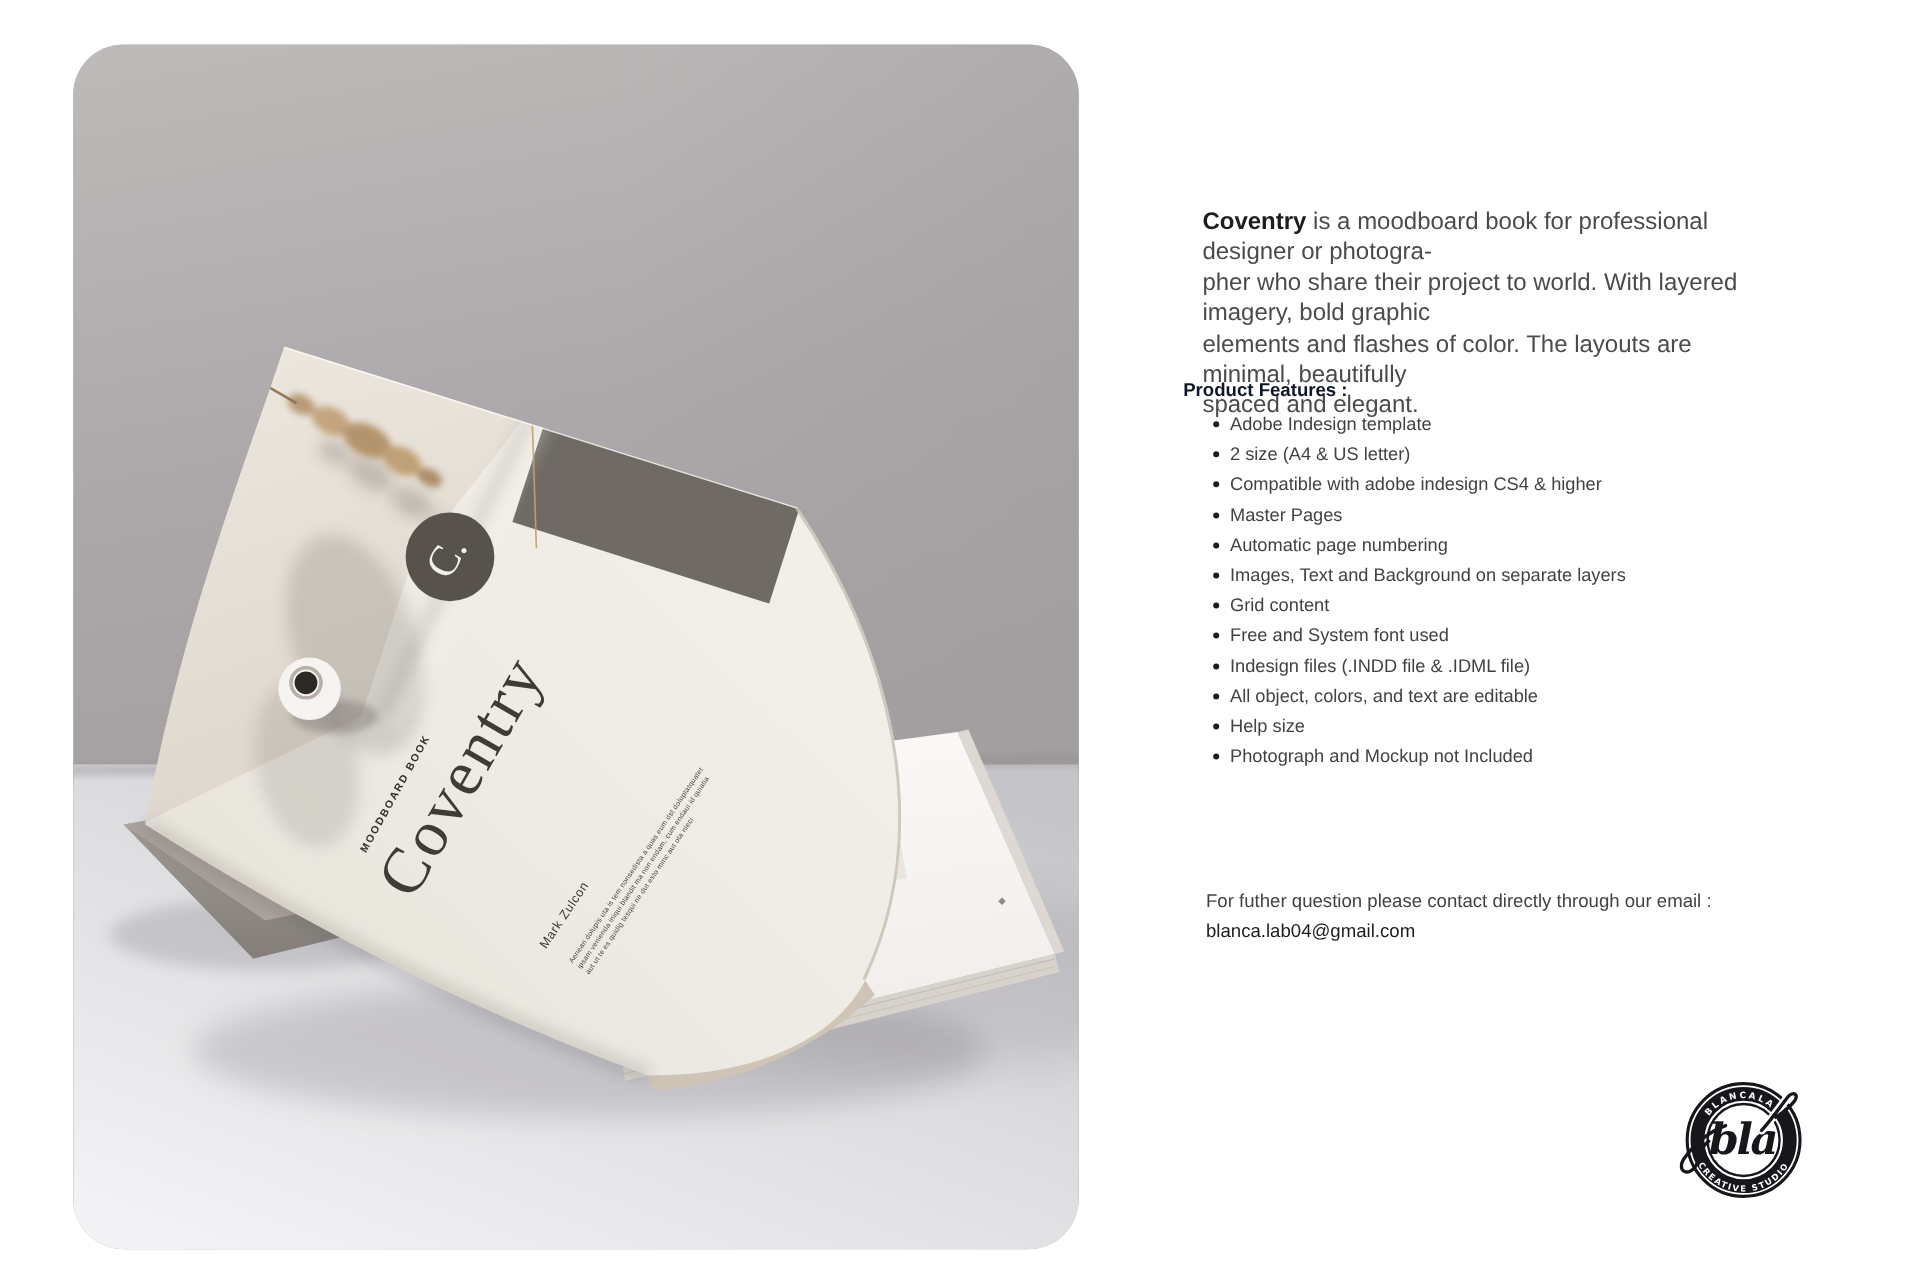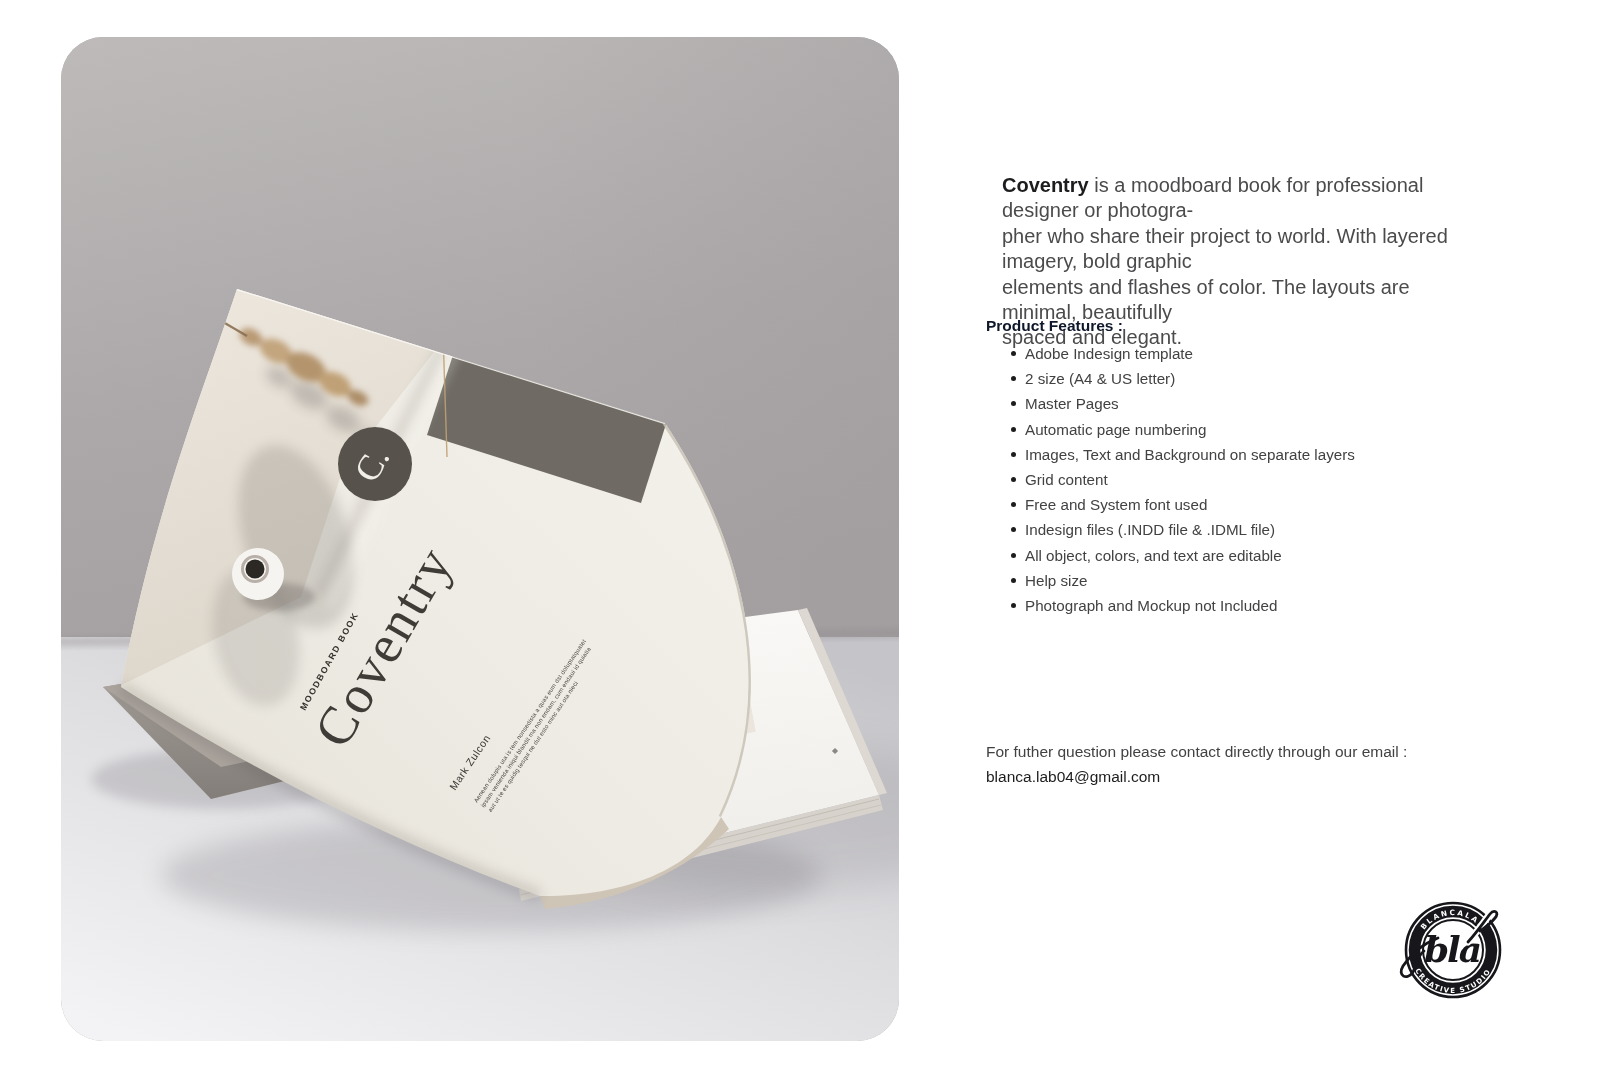--- a/index.html
+++ b/index.html
@@ -27,21 +27,21 @@
   }
   .features-list{
     position:absolute;left:0;top:341px;margin:0;padding:0;list-style:none;
     font-size:15.2px;color:#424244;
   }
   .features-list li{position:relative;padding-left:39px;line-height:25.2px;}
   .features-list li::before{
     content:"";position:absolute;left:25px;top:10px;width:5px;height:5px;
     border-radius:50%;background:#1d1d1f;
   }
-  .contact{position:absolute;left:0;top:739px;font-size:15.5px;line-height:25.4px;color:#424244;}
+  .contact{position:absolute;left:19px;top:739px;font-size:15.5px;line-height:25.4px;color:#424244;}
   .contact .email{font-weight:normal;color:#1d1d1f;}
   .logo-wrap{position:absolute;left:1391px;top:889px;width:124px;height:124px;}
   svg text{user-select:none;}
 </style>
 </head>
 <body>
 
 <figure class="mockup-figure">
   <svg viewBox="0 0 838 1004" width="838" height="1004">
     <defs>
@@ -192,20 +192,21 @@
   <p class="intro"><b>Coventry</b><span> is a moodboard book for professional designer or photogra-
 pher who share their project to world. With layered imagery, bold graphic
 elements and flashes of color. The layouts are minimal, beautifully
 spaced and elegant.</span></p>
 
   <h3 class="features-heading">Product Features :</h3>
 
   <ul class="features-list">
     <li>Adobe Indesign template</li>
     <li>2 size (A4 &amp; US letter)</li>
+    <li>Compatible with adobe indesign CS4 &amp; higher</li>
     <li>Master Pages</li>
     <li>Automatic page numbering</li>
     <li>Images, Text and Background on separate layers</li>
     <li>Grid content</li>
     <li>Free and System font used</li>
     <li>Indesign files (.INDD file &amp; .IDML file)</li>
     <li>All object, colors, and text are editable</li>
     <li>Help size</li>
     <li>Photograph and Mockup not Included</li>
   </ul>

